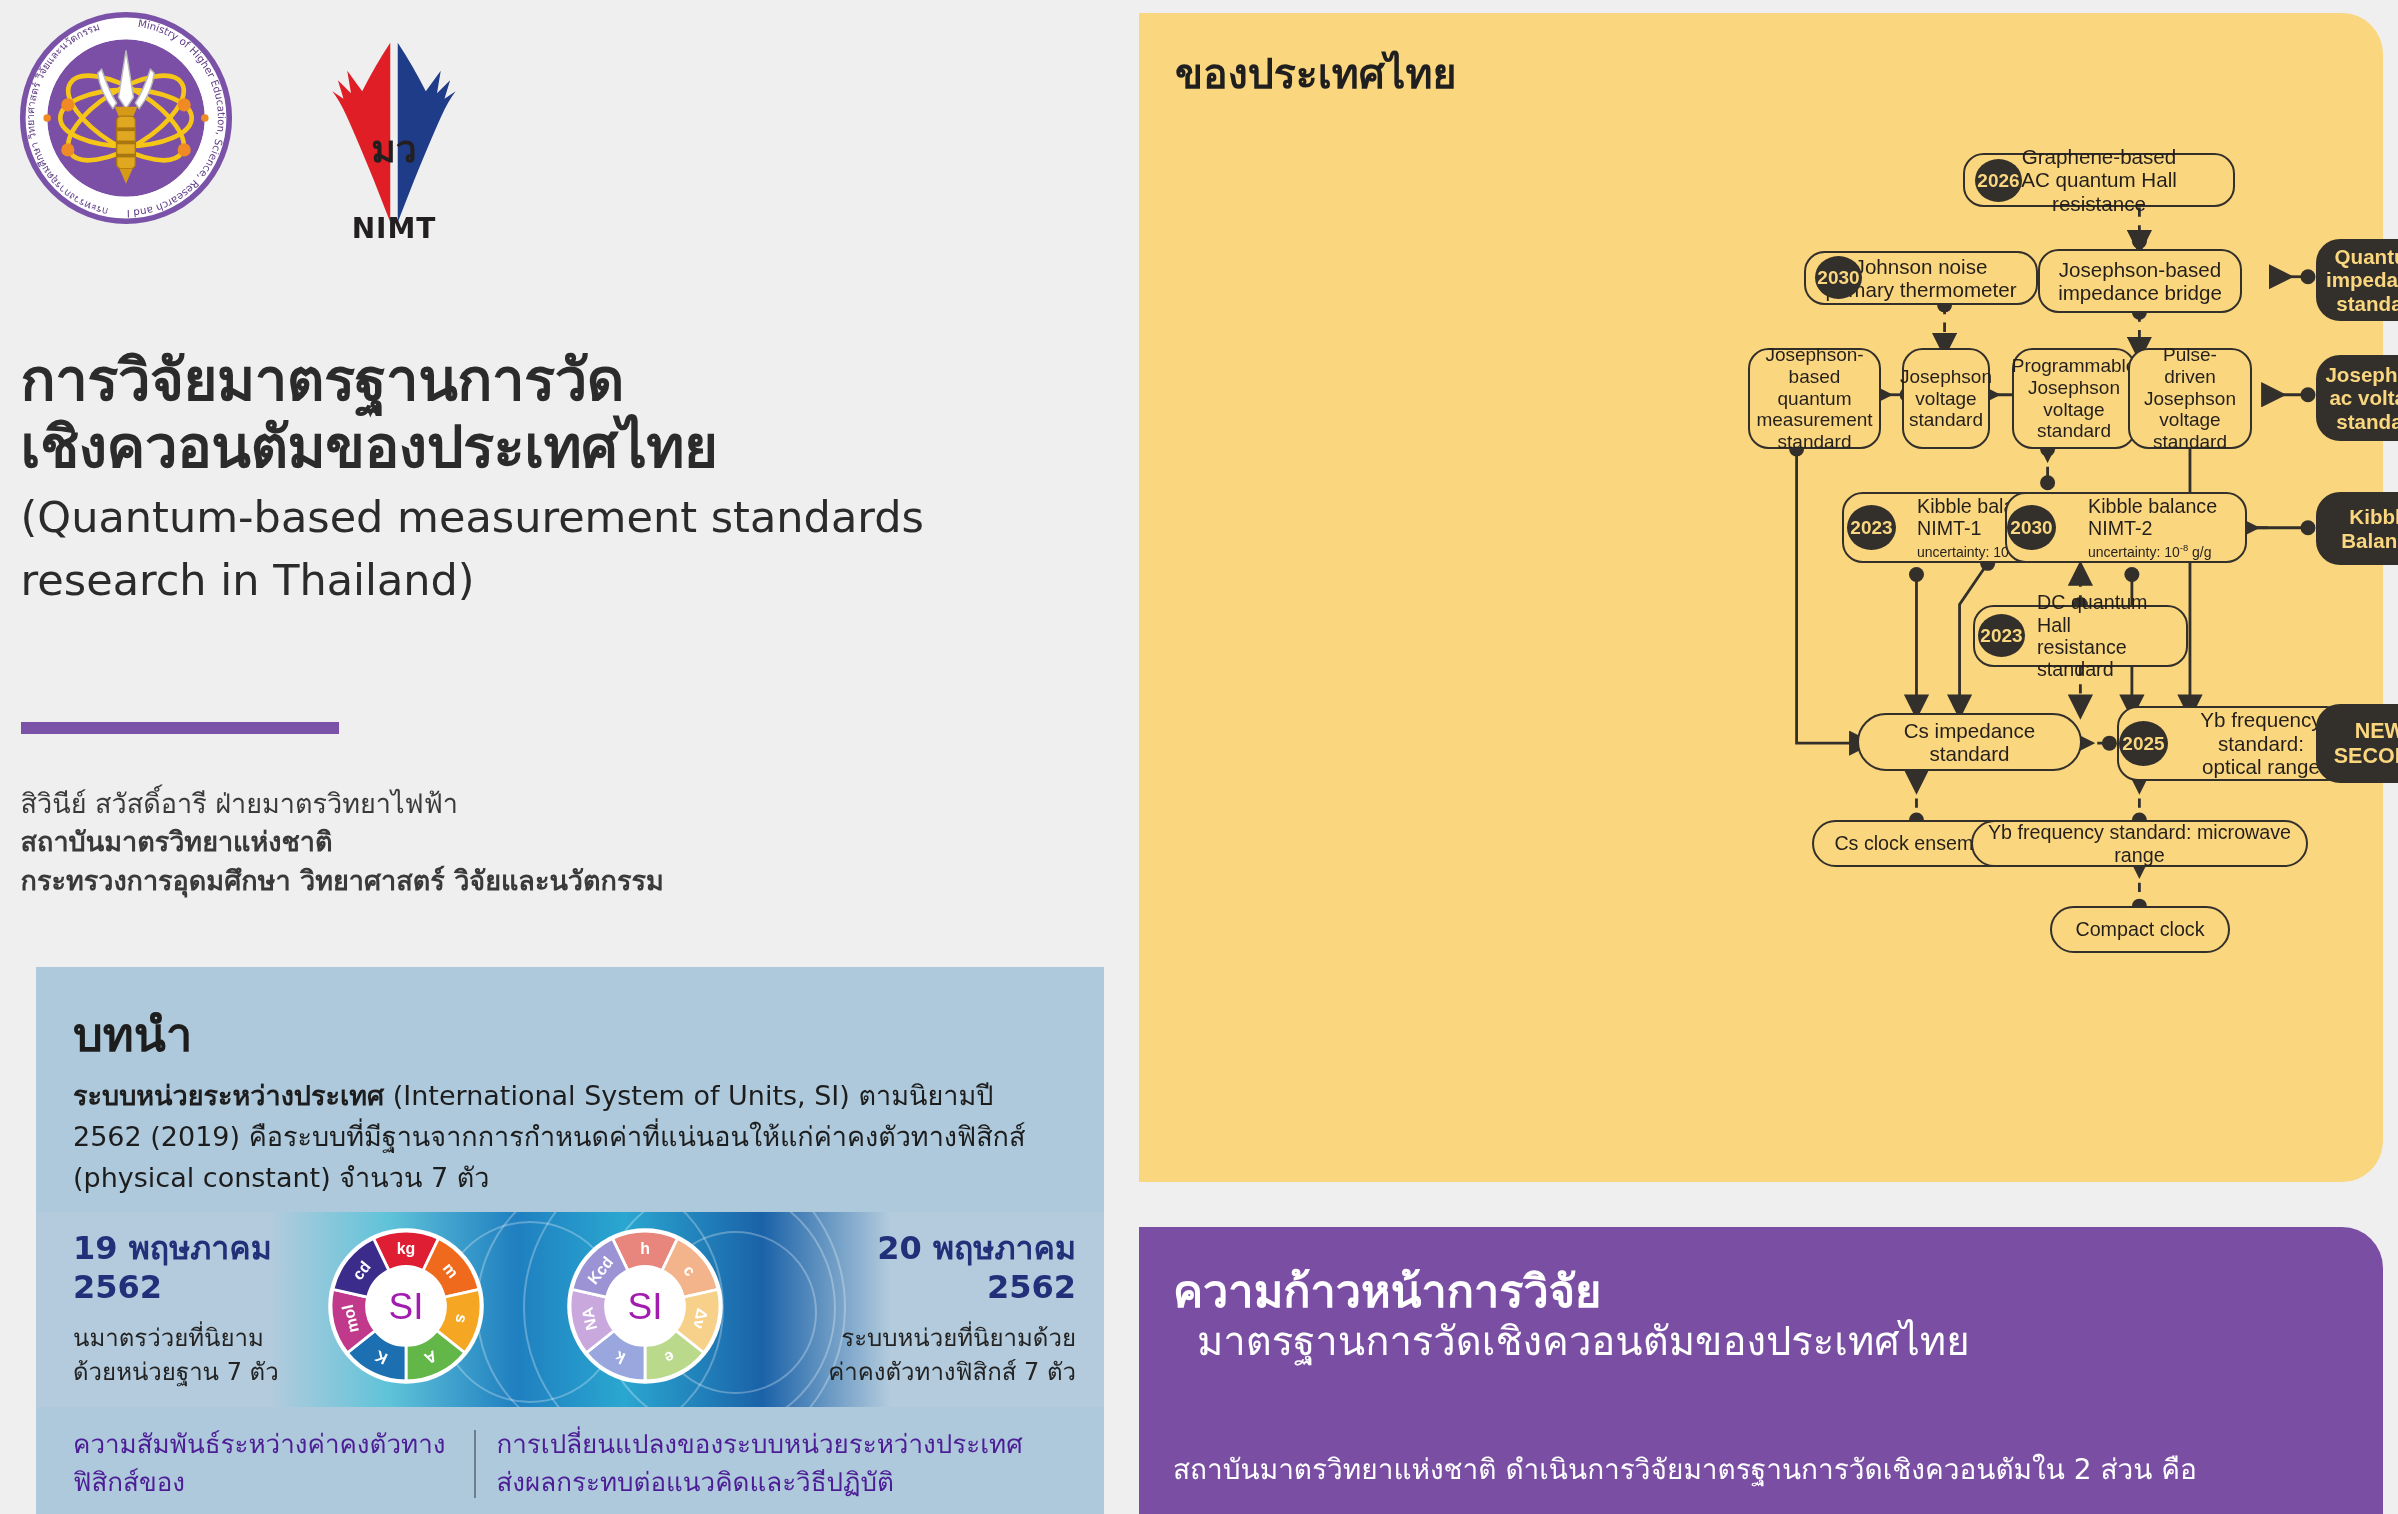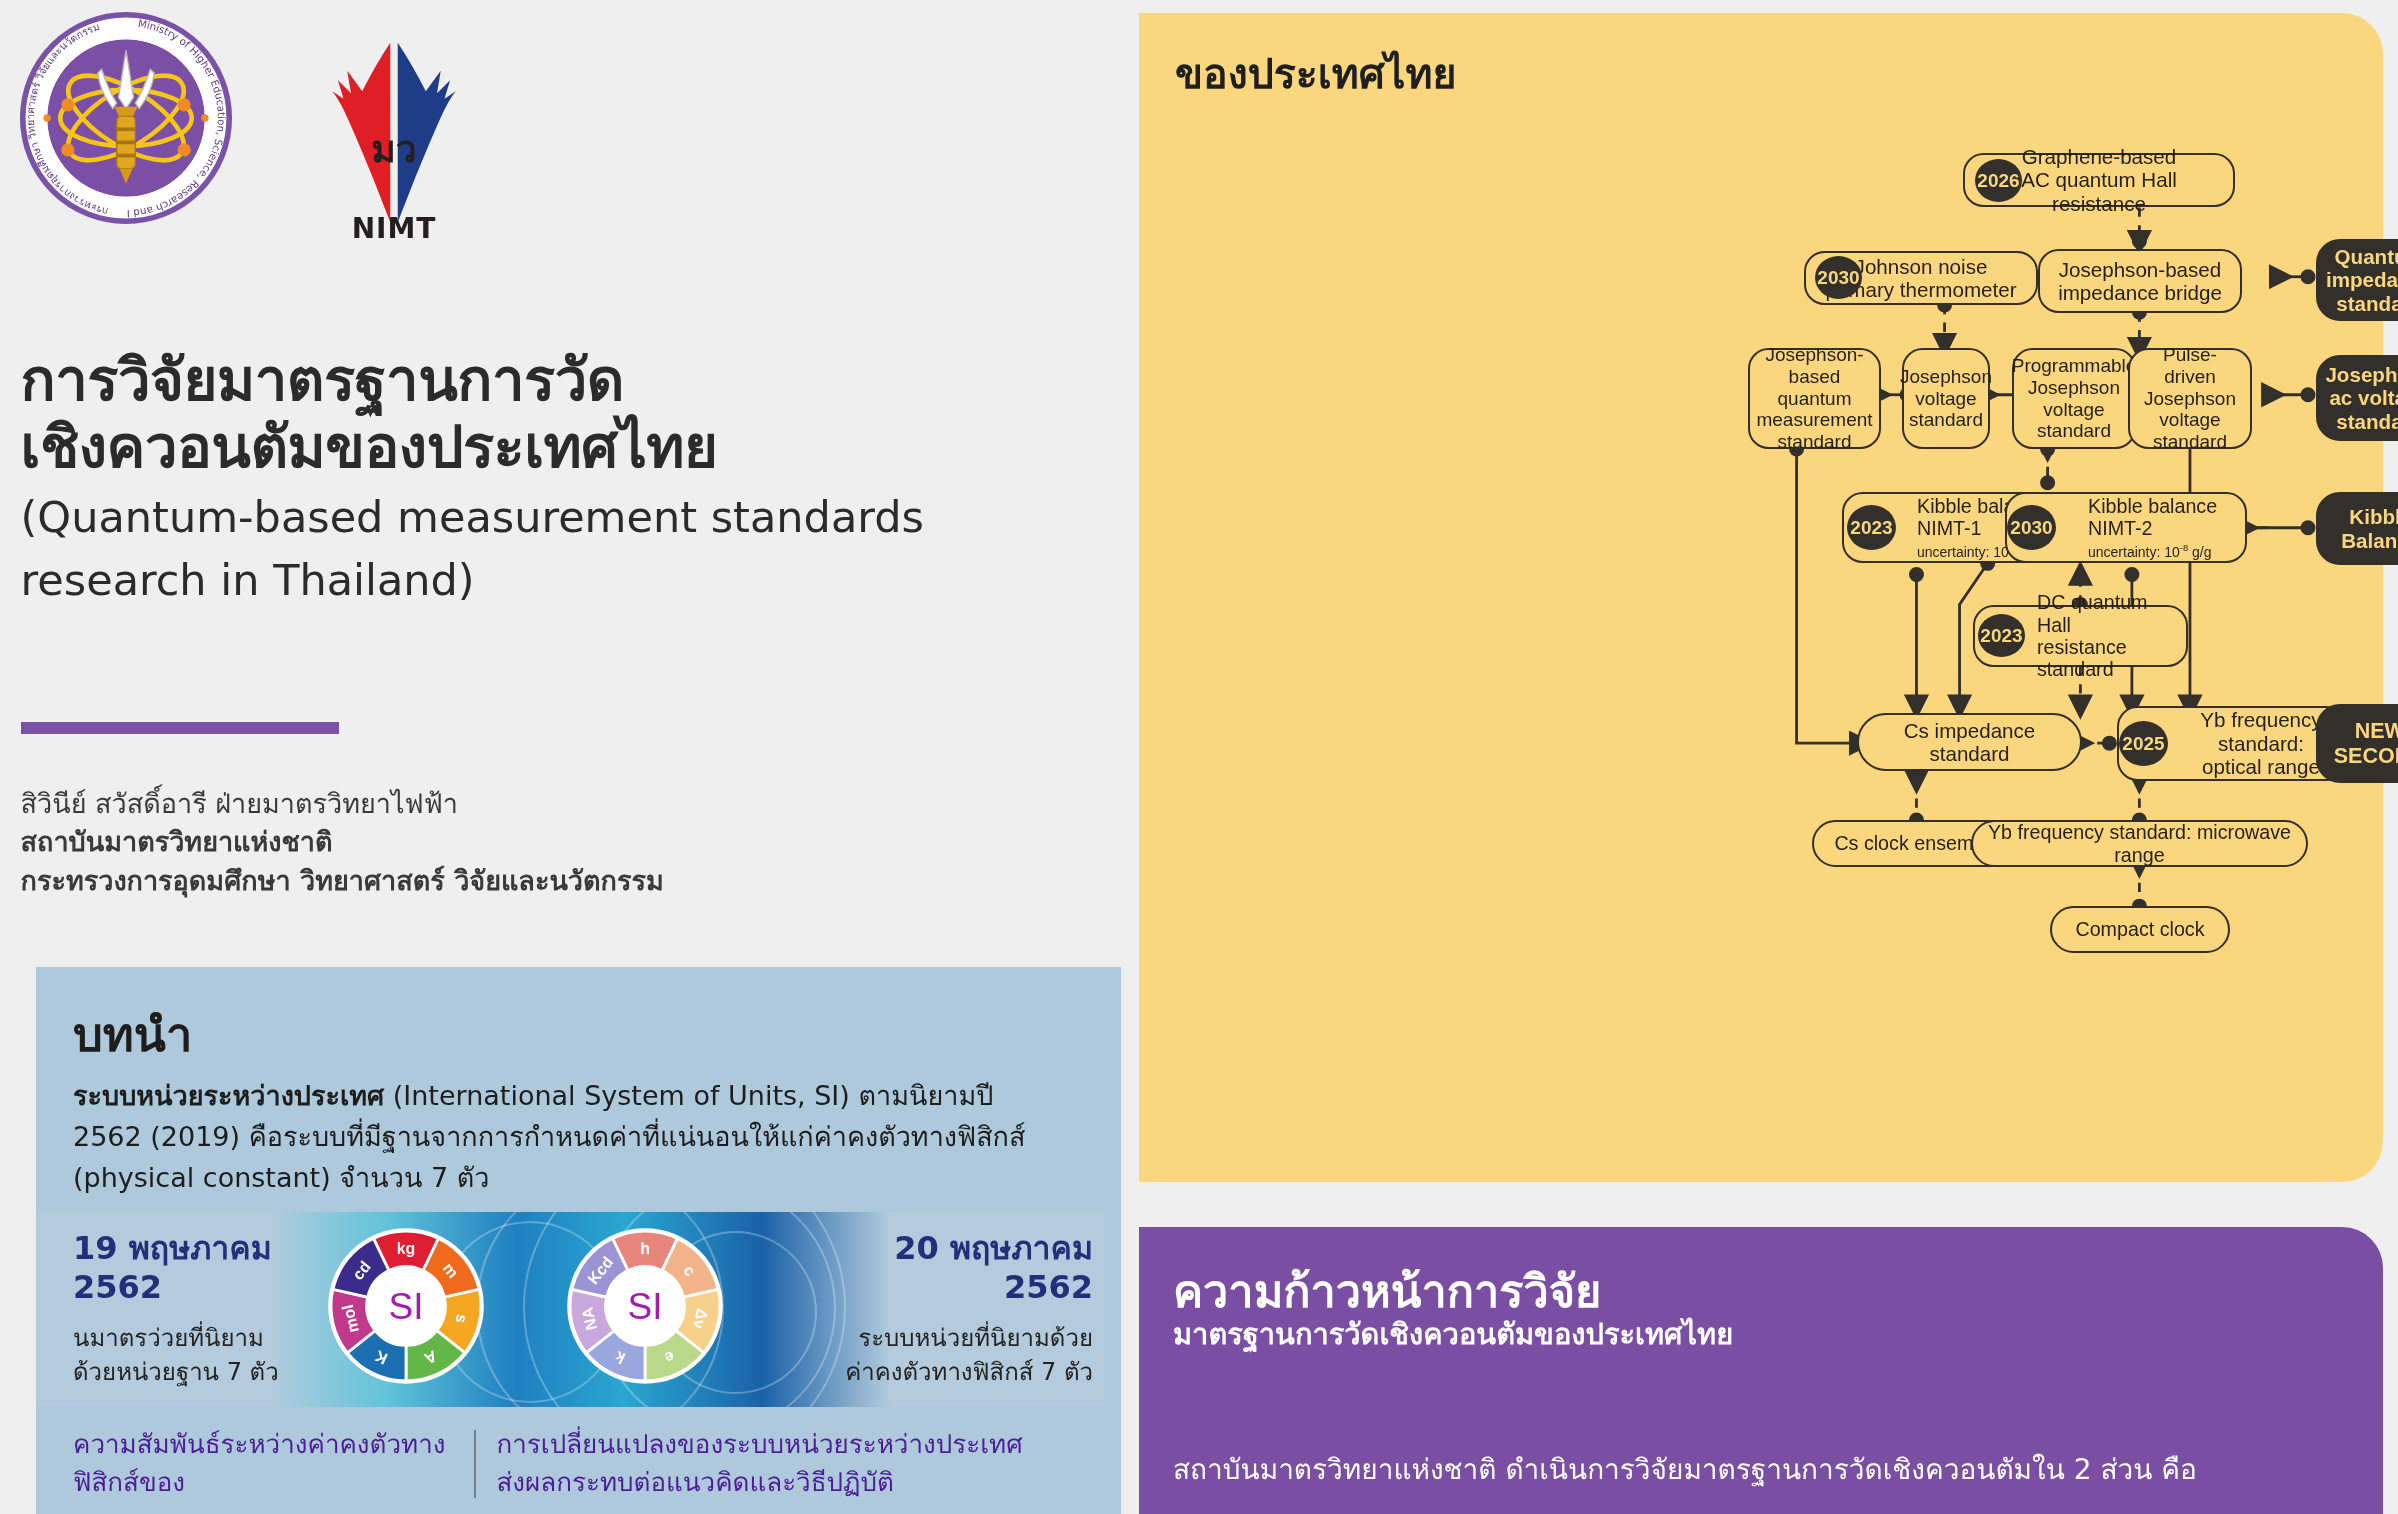--- a/index.html
+++ b/index.html
@@ -22,21 +22,21 @@
   #main-title{position:absolute;left:20.6px;top:347px;width:1106px;}
   #main-title .th{font-size:58px;line-height:1.16;font-weight:700;color:#2b2b2b;letter-spacing:-0.5px;}
   #main-title .en{font-size:43px;line-height:1.25;font-weight:400;color:#2b2b2b;margin-top:9.4px;}
 
   #accent-bar{position:absolute;left:20.6px;top:722px;width:318px;height:12px;background:#7A53A8;}
 
   #author-block{position:absolute;left:20.6px;top:785px;width:1087px;color:#3a3a3a;}
   #author-block .ln1{font-size:27px;line-height:1.42;font-weight:400;}
   #author-block .ln2,#author-block .ln3{font-size:27px;line-height:1.42;font-weight:700;}
 
-  #intro-box{position:absolute;left:36px;top:967px;width:1068px;height:548px;background:#AEC9DC;padding-left:17px;}
+  #intro-box{position:absolute;left:36px;top:967px;width:1068px;height:548px;background:#AEC9DC;}
   #intro-title{position:absolute;left:37px;top:30px;font-size:47px;font-weight:700;color:#1d1d1d;}
   #intro-body{position:absolute;left:37px;top:108px;width:993px;font-size:27px;line-height:1.52;color:#1d1d1d;}
   #intro-body b{font-weight:700;}
 
   
   #si-band{position:absolute;left:0px;top:245px;width:1068px;height:195px;overflow:hidden;
     background:linear-gradient(90deg,#b3cbdd 0%,#b3cbdd 22%,#5fc3d9 33%,#1f7fc0 45%,#2aa7d0 55%,#1a62a8 68%,#b3cbdd 80%,#b3cbdd 100%);}
   .si-wave{position:absolute;border:2.8px solid rgba(255,255,255,0.28);border-radius:50%;}
   .date-left{position:absolute;left:37px;top:262px;width:309px;color:#22307a;}
   .date-right{position:absolute;right:28px;top:262px;width:356px;color:#22307a;text-align:right;}
@@ -77,21 +77,21 @@
     display:flex;align-items:center;justify-content:center;
     font-weight:700;font-family:"Liberation Sans",sans-serif;z-index:6;}
   .unc{display:block;font-size:14px;margin-top:2.8px;}
   .unc sup{font-size:9.4px;}
 
   
   #purple-panel{position:absolute;left:1139px;top:1227px;width:1244px;height:288px;
     background:#7A4FA3;border-radius:0 41px 0 0;color:#ffffff;}
   #purple-title{position:absolute;left:34px;top:39px;width:1124px;}
   #purple-title .p1{font-size:45px;font-weight:700;line-height:1.14;}
-  #purple-title .p2{font-size:29px;font-weight:700;line-height:1.2;}
+  #purple-title .p2{font-size:40px;font-weight:400;line-height:1.2;margin-left:24px;}
   #purple-body{position:absolute;left:34px;top:225px;width:1152px;font-size:28px;line-height:1.3;}
 </style>
 </head>
 <body>
 
 <div id="left-col">
 
   <div id="logo-row">
 
     <svg class="logo-seal" viewBox="0 0 228 228">

